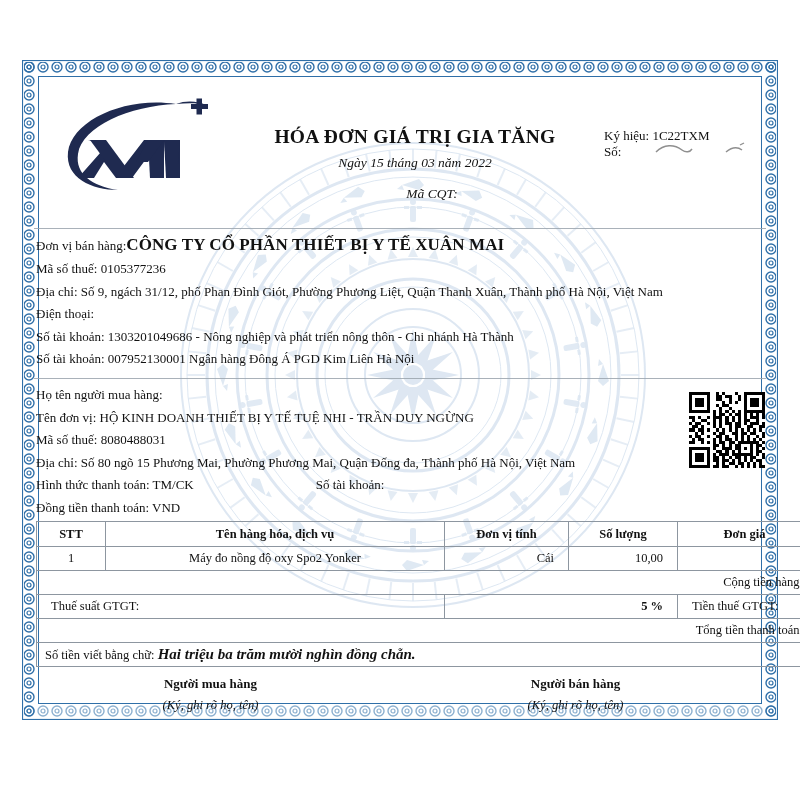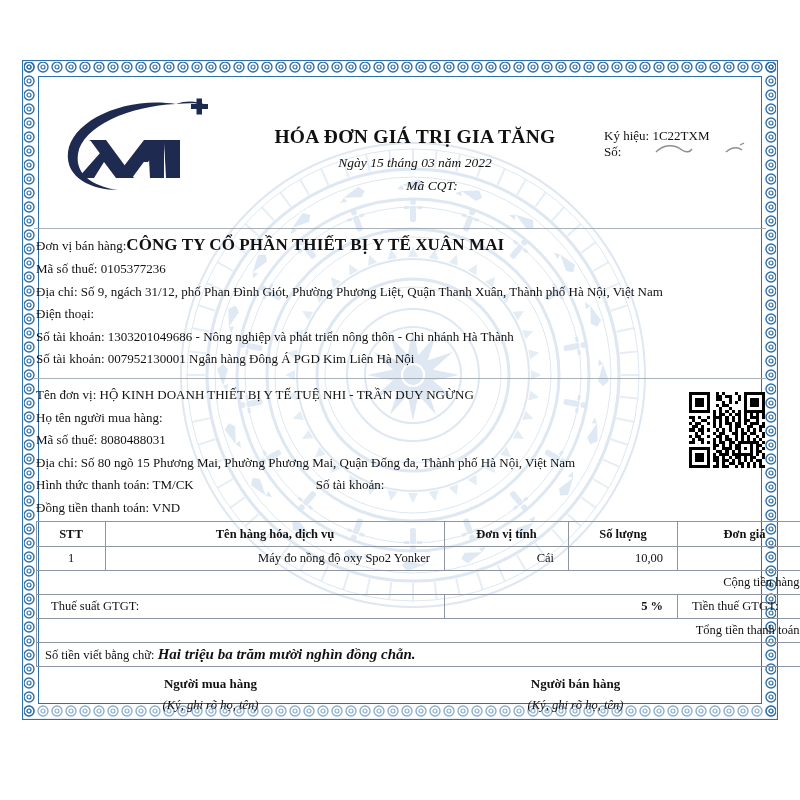--- a/index.html
+++ b/index.html
@@ -85,21 +85,21 @@
     white-space: nowrap;
   }
   .hdr-date {
     font-size: 13.5px;
     font-style: italic;
     margin-top: 7px;
   }
   .hdr-cqt {
     font-size: 13.5px;
     font-style: italic;
-    margin-top: 7px;
+    margin-top: 15px;
     padding-left: 34px;
   }
   .hdr-right {
     position: absolute;
     left: 604px;
     top: 128px;
     width: 190px;
   }
   .hdr-right .kh {
     font-size: 13px;
@@ -190,21 +190,21 @@
     font-weight: bold;
     font-size: 12.5px;
     text-align: center;
     vertical-align: middle;
   }
   .tbl tbody td {
     height: 23px;
     vertical-align: middle;
   }
   .col-stt   { width: 40px;  text-align: center; }
-  .col-name  { width: 310px; text-align: right; }
+  .col-name  { width: 310px; text-align: center; }
   .col-unit  { width: 95px;  text-align: right; }
   .col-qty   { width: 80px;  text-align: right; }
   .col-price { width: 105px; text-align: right; }
   .col-total { width: 100px; text-align: right; }
 
   .row-cong td {
     height: 23px;
     text-align: right;
     padding-right: 8px;
   }
@@ -551,24 +551,24 @@
       <div class="line">
         <span>Số tài khoản: </span><span>1303201049686 - Nông nghiệp và phát triển nông thôn - Chi nhánh Hà Thành</span>
       </div>
       <div class="line">
         <span>Số tài khoản: </span><span>007952130001 Ngân hàng Đông Á PGD Kim Liên Hà Nội</span>
       </div>
     </div>
 
     <div class="party buyer">
       <div class="line">
+        <span>Họ tên người mua hàng:</span><span></span>
+      </div>
+      <div class="line">
         <span>Tên đơn vị: </span><span>HỘ KINH DOANH THIẾT BỊ Y TẾ TUỆ NHI - TRẦN DUY NGỪNG</span>
-      </div>
-      <div class="line">
-        <span>Họ tên người mua hàng:</span><span></span>
       </div>
       <div class="line">
         <span>Mã số thuế: </span><span>8080488031</span>
       </div>
       <div class="line">
         <span>Địa chỉ: </span><span>Số 80 ngõ 15 Phương Mai, Phường Phương Mai, Quận Đống đa, Thành phố Hà Nội, Việt Nam</span>
       </div>
       <div class="line">
         <span>Hình thức thanh toán: </span><span>TM/CK</span><span class="pay-account"><span>Số tài khoản:</span><span></span></span>
       </div>

